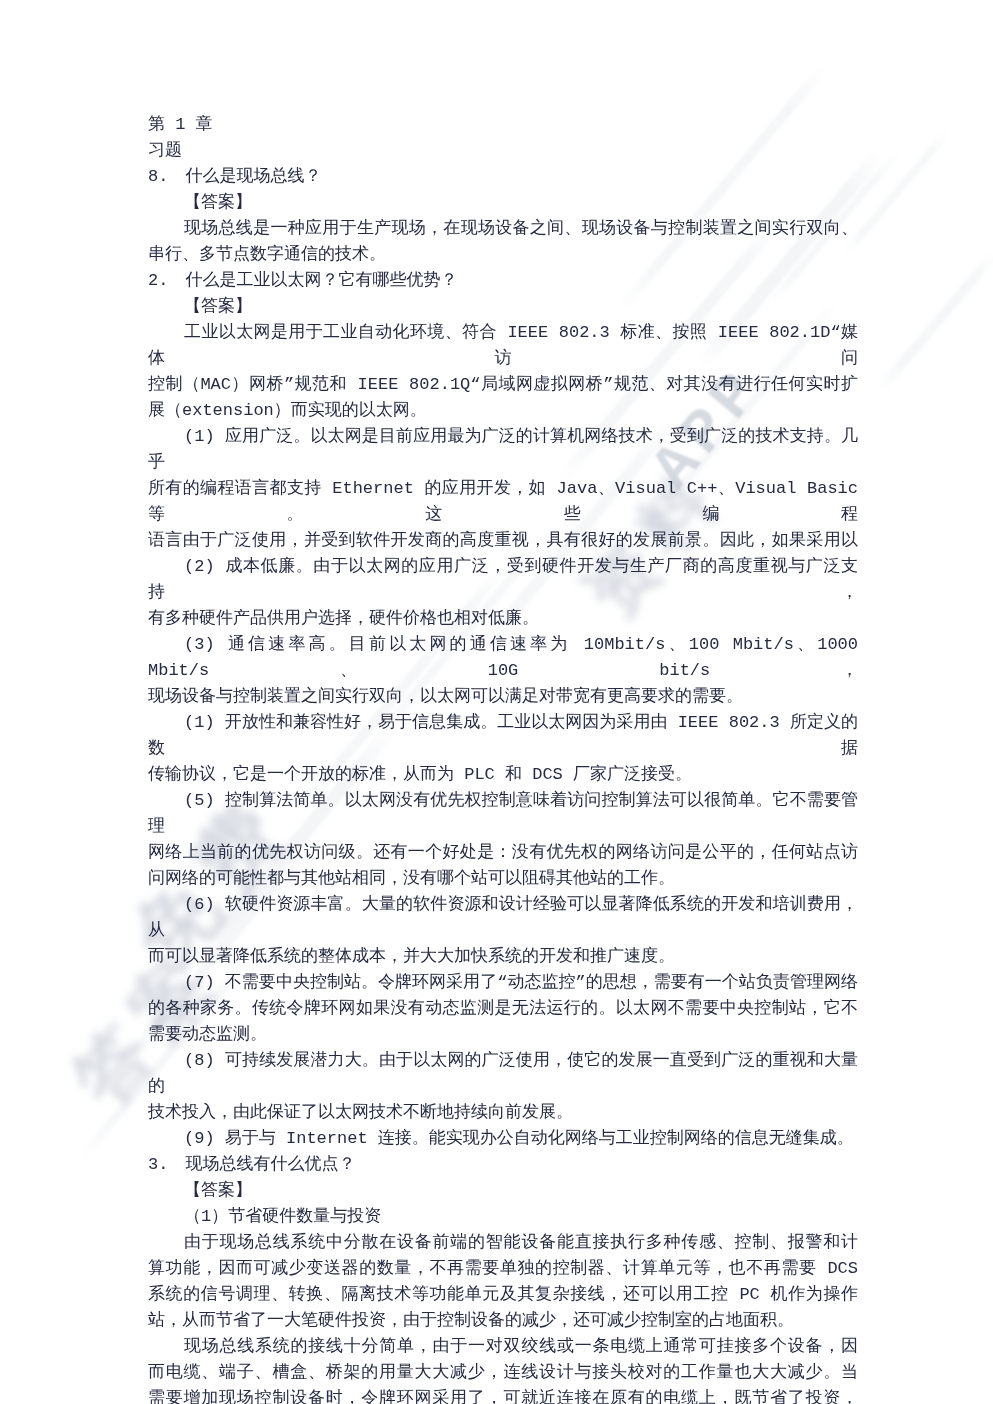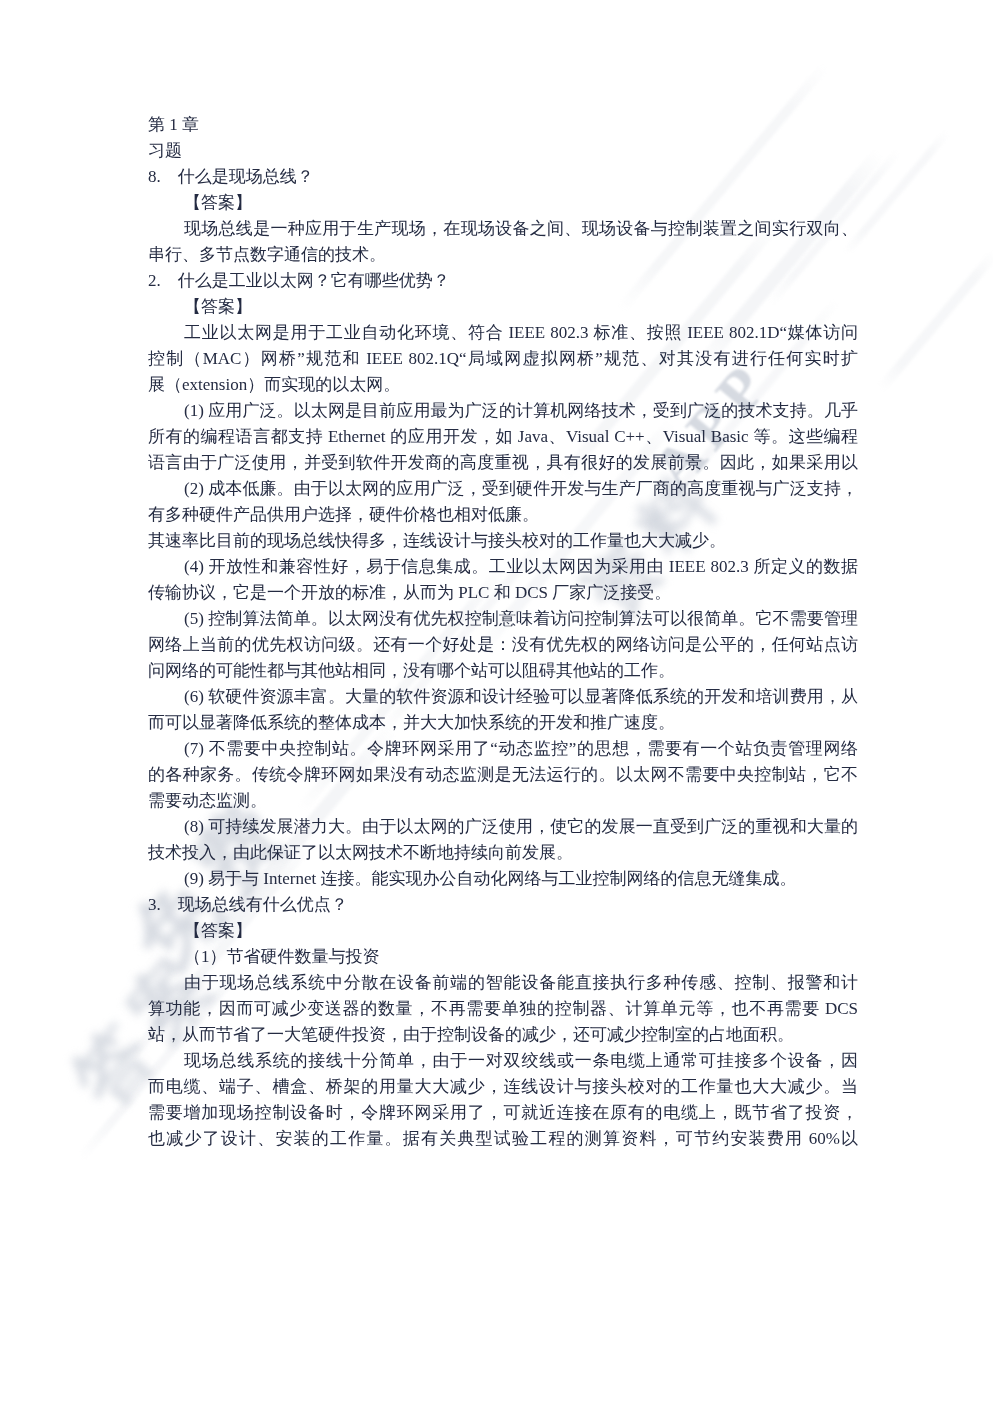--- a/index.html
+++ b/index.html
@@ -3,21 +3,21 @@
 <meta charset="utf-8">
 <style>
   html,body{margin:0;padding:0;}
   body{background:#888;}
   .page{
     position:relative;
     width:993px;height:1404px;
     margin:0 auto;
     background:#ffffff;
     overflow:hidden;
-    font-family:Liberation Serif, serif;
+    font-family:Liberation Mono, monospace;
   }
   
   .wm{position:absolute;inset:0;pointer-events:none;}
   .streak{
     position:absolute;
     transform-origin:left center;
     transform:rotate(-50deg);
     border-radius:6px;
     filter:blur(1.5px);
   }
@@ -89,38 +89,40 @@
       <div class="ln">2.　什么是工业以太网？它有哪些优势？</div>
       <div class="ln ind">【答案】</div>
       <div class="ln ind j">工业以太网是用于工业自动化环境、符合 IEEE 802.3 标准、按照 IEEE 802.1D“媒体访问</div>
       <div class="ln j">控制（MAC）网桥”规范和 IEEE 802.1Q“局域网虚拟网桥”规范、对其没有进行任何实时扩</div>
       <div class="ln">展（extension）而实现的以太网。</div>
       <div class="ln ind j">(1) 应用广泛。以太网是目前应用最为广泛的计算机网络技术，受到广泛的技术支持。几乎</div>
       <div class="ln j">所有的编程语言都支持 Ethernet 的应用开发，如 Java、Visual C++、Visual Basic 等。这些编程</div>
       <div class="ln j">语言由于广泛使用，并受到软件开发商的高度重视，具有很好的发展前景。因此，如果采用以</div>
       <div class="ln ind j">(2) 成本低廉。由于以太网的应用广泛，受到硬件开发与生产厂商的高度重视与广泛支持，</div>
       <div class="ln">有多种硬件产品供用户选择，硬件价格也相对低廉。</div>
-      <div class="ln">其速率比目前的现场总线快得多，连线设计与接头校对的工作量也大大减少。</div>
-      <div class="ln ind j">(4) 开放性和兼容性好，易于信息集成。工业以太网因为采用由 IEEE 802.3 所定义的数据</div>
+      <div class="ln ind j">(3) 通信速率高。目前以太网的通信速率为 10Mbit/s、100 Mbit/s、1000 Mbit/s、10G bit/s，</div>
+      <div class="ln">现场设备与控制装置之间实行双向，以太网可以满足对带宽有更高要求的需要。</div>
+      <div class="ln ind j">(1) 开放性和兼容性好，易于信息集成。工业以太网因为采用由 IEEE 802.3 所定义的数据</div>
       <div class="ln">传输协议，它是一个开放的标准，从而为 PLC 和 DCS 厂家广泛接受。</div>
       <div class="ln ind j">(5) 控制算法简单。以太网没有优先权控制意味着访问控制算法可以很简单。它不需要管理</div>
       <div class="ln j">网络上当前的优先权访问级。还有一个好处是：没有优先权的网络访问是公平的，任何站点访</div>
       <div class="ln">问网络的可能性都与其他站相同，没有哪个站可以阻碍其他站的工作。</div>
       <div class="ln ind j">(6) 软硬件资源丰富。大量的软件资源和设计经验可以显著降低系统的开发和培训费用，从</div>
       <div class="ln">而可以显著降低系统的整体成本，并大大加快系统的开发和推广速度。</div>
       <div class="ln ind j">(7) 不需要中央控制站。令牌环网采用了“动态监控”的思想，需要有一个站负责管理网络</div>
       <div class="ln j">的各种家务。传统令牌环网如果没有动态监测是无法运行的。以太网不需要中央控制站，它不</div>
       <div class="ln">需要动态监测。</div>
       <div class="ln ind j">(8) 可持续发展潜力大。由于以太网的广泛使用，使它的发展一直受到广泛的重视和大量的</div>
       <div class="ln">技术投入，由此保证了以太网技术不断地持续向前发展。</div>
       <div class="ln ind">(9) 易于与 Internet 连接。能实现办公自动化网络与工业控制网络的信息无缝集成。</div>
       <div class="ln">3.　现场总线有什么优点？</div>
       <div class="ln ind">【答案】</div>
       <div class="ln ind">（1）节省硬件数量与投资</div>
       <div class="ln ind j">由于现场总线系统中分散在设备前端的智能设备能直接执行多种传感、控制、报警和计</div>
       <div class="ln j">算功能，因而可减少变送器的数量，不再需要单独的控制器、计算单元等，也不再需要 DCS</div>
+      <div class="ln j">系统的信号调理、转换、隔离技术等功能单元及其复杂接线，还可以用工控 PC 机作为操作</div>
       <div class="ln">站，从而节省了一大笔硬件投资，由于控制设备的减少，还可减少控制室的占地面积。</div>
       <div class="ln ind j">现场总线系统的接线十分简单，由于一对双绞线或一条电缆上通常可挂接多个设备，因</div>
       <div class="ln j">而电缆、端子、槽盒、桥架的用量大大减少，连线设计与接头校对的工作量也大大减少。当</div>
       <div class="ln j">需要增加现场控制设备时，令牌环网采用了，可就近连接在原有的电缆上，既节省了投资，</div>
       <div class="ln j">也减少了设计、安装的工作量。据有关典型试验工程的测算资料，可节约安装费用 60%以</div>
     </div>
 </div>
 
 </body></html>

